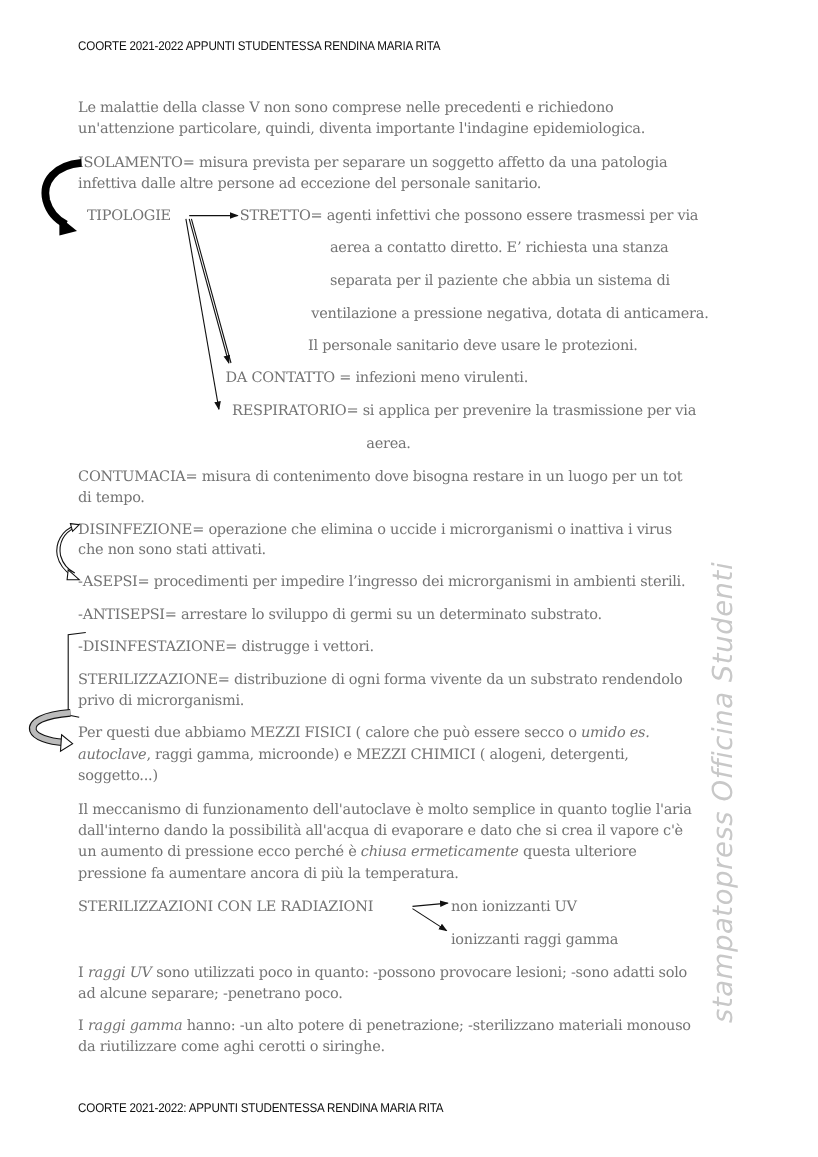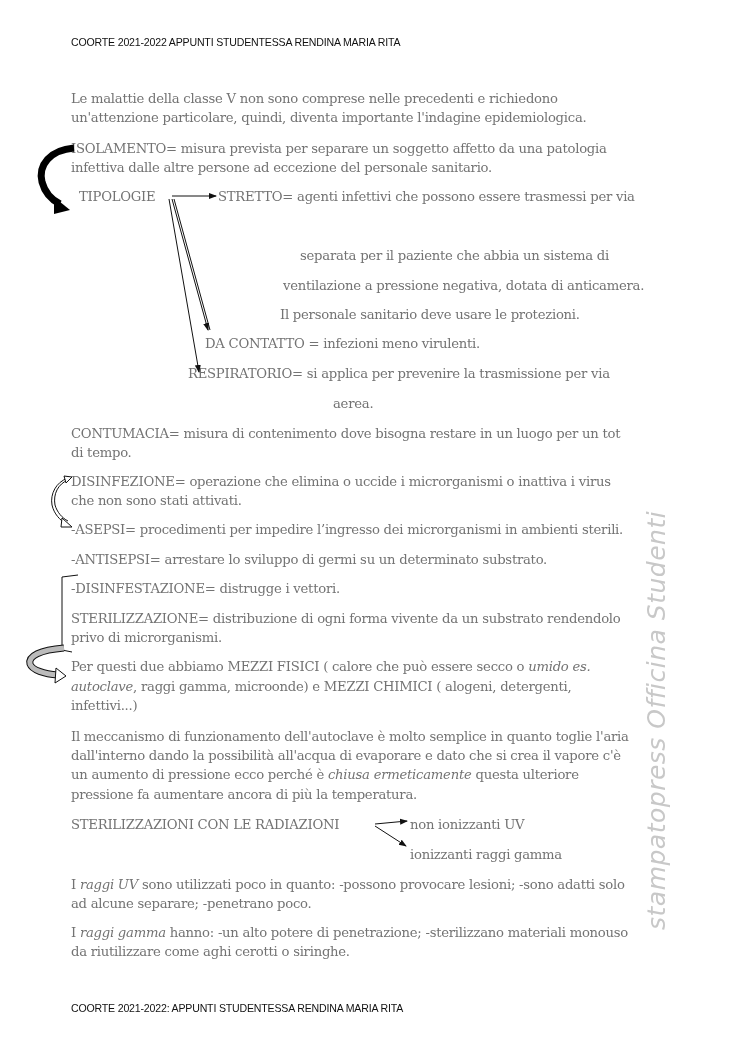--- a/index.html
+++ b/index.html
@@ -19,43 +19,44 @@
   <div class="hdr" style="top:36px;">COORTE 2021-2022 APPUNTI STUDENTESSA RENDINA MARIA RITA</div>
 
   <div class="t" style="left:71px; top:89px;">Le malattie della classe V non sono comprese nelle precedenti e richiedono</div>
   <div class="t" style="left:71px; top:108px;">un'attenzione particolare, quindi, diventa importante l'indagine epidemiologica.</div>
 
   <div class="t" style="left:71px; top:139px;">ISOLAMENTO= misura prevista per separare un soggetto affetto da una patologia</div>
   <div class="t" style="left:71px; top:158px;">infettiva dalle altre persone ad eccezione del personale sanitario.</div>
 
   <div class="t" style="left:79px; top:187px;">TIPOLOGIE</div>
   <div class="t" style="left:218px; top:187px;">STRETTO= agenti infettivi che possono essere trasmessi per via</div>
+  <div class="t" style="left:300px; top:216px;">aerea a contatto diretto. E’ richiesta una stanza</div>
   <div class="t" style="left:300px; top:246px;">separata per il paziente che abbia un sistema di</div>
   <div class="t" style="left:283px; top:276px;">ventilazione a pressione negativa, dotata di anticamera.</div>
   <div class="t" style="left:280px; top:305px;">Il personale sanitario deve usare le protezioni.</div>
   <div class="t" style="left:205px; top:334px;">DA CONTATTO = infezioni meno virulenti.</div>
-  <div class="t" style="left:188px; top:364px;">RESPIRATORIO= si applica per prevenire la trasmissione per via</div>
+  <div class="t" style="left:211px; top:364px;">RESPIRATORIO= si applica per prevenire la trasmissione per via</div>
   <div class="t" style="left:333px; top:394px;">aerea.</div>
 
   <div class="t" style="left:71px; top:424px;">CONTUMACIA= misura di contenimento dove bisogna restare in un luogo per un tot</div>
   <div class="t" style="left:71px; top:443px;">di tempo.</div>
 
   <div class="t" style="left:71px; top:472px;">DISINFEZIONE= operazione che elimina o uccide i microrganismi o inattiva i virus</div>
   <div class="t" style="left:71px; top:491px;">che non sono stati attivati.</div>
 
   <div class="t" style="left:71px; top:520px;">-ASEPSI= procedimenti per impedire l’ingresso dei microrganismi in ambienti sterili.</div>
   <div class="t" style="left:71px; top:550px;">-ANTISEPSI= arrestare lo sviluppo di germi su un determinato substrato.</div>
   <div class="t" style="left:71px; top:609px;">STERILIZZAZIONE= distribuzione di ogni forma vivente da un substrato rendendolo</div>
 
   <div class="t" style="left:71px; top:579px;">-DISINFESTAZIONE= distrugge i vettori.</div>
   <div class="t" style="left:71px; top:628px;">privo di microrganismi.</div>
 
   <div class="t" style="left:71px; top:657px;text-align:center;"><span>Per questi due abbiamo MEZZI FISICI ( calore che può essere secco o </span><i>umido es.</i></div>
   <div class="t" style="left:71px; top:677px;"><i>autoclave</i><span>, raggi gamma, microonde) e MEZZI CHIMICI ( alogeni, detergenti,</span></div>
-  <div class="t" style="left:71px; top:696px;">infettivi...)</div>
+  <div class="t" style="left:71px; top:696px;">soggetto...)</div>
 
   <div class="t" style="left:71px; top:727px;">Il meccanismo di funzionamento dell'autoclave è molto semplice in quanto toglie l'aria</div>
   <div class="t" style="left:71px; top:746px;">dall'interno dando la possibilità all'acqua di evaporare e dato che si crea il vapore c'è</div>
   <div class="t" style="left:71px; top:765px;"><span>un aumento di pressione ecco perché è </span><i>chiusa ermeticamente</i><span> questa ulteriore</span></div>
   <div class="t" style="left:71px; top:785px;">pressione fa aumentare ancora di più la temperatura.</div>
 
   <div class="t" style="left:71px; top:815px;">STERILIZZAZIONI CON LE RADIAZIONI</div>
   <div class="t" style="left:410px; top:815px;">non ionizzanti UV</div>
   <div class="t" style="left:410px; top:845px;">ionizzanti raggi gamma</div>
 

